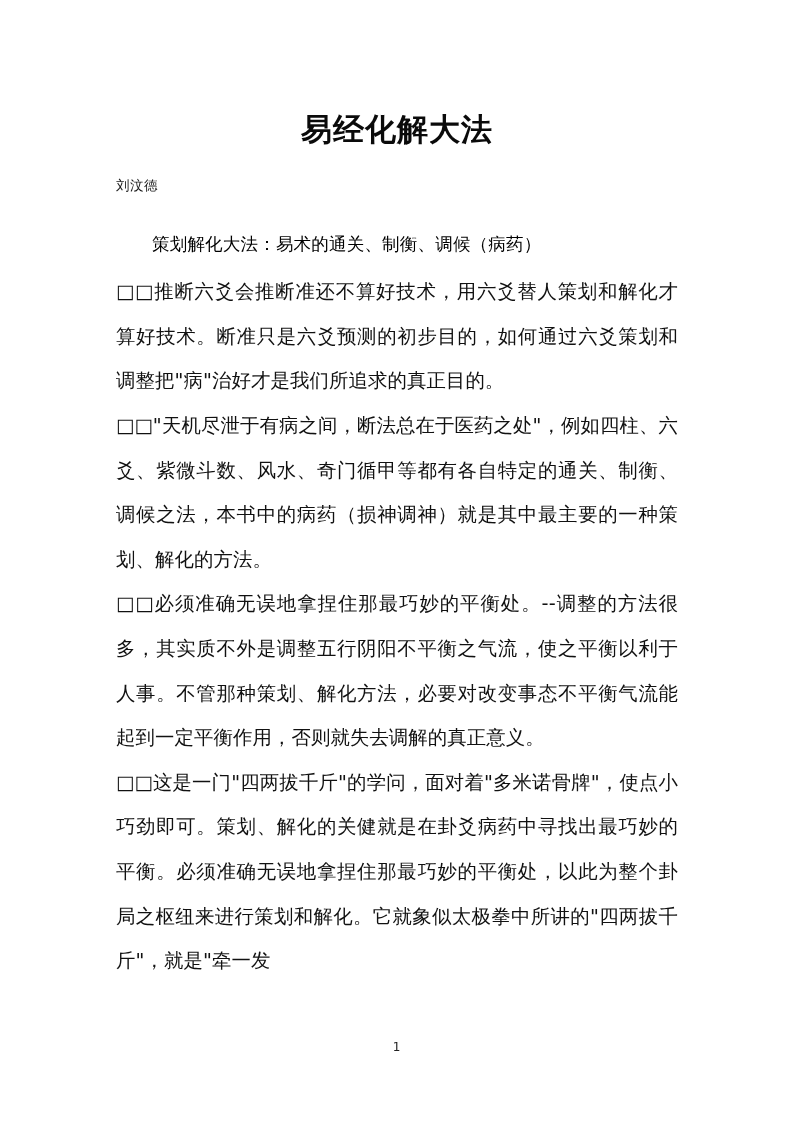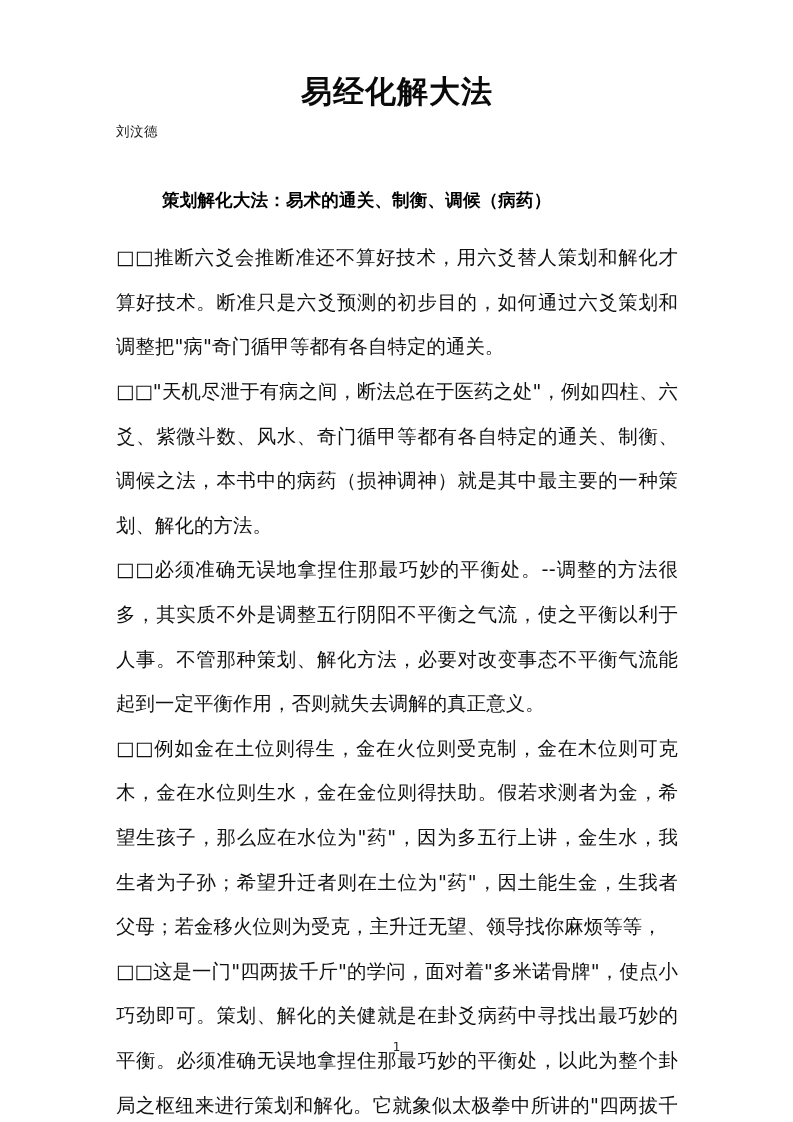--- a/index.html
+++ b/index.html
@@ -23,38 +23,38 @@
     position: absolute;
     left: 116px;
     top: 0;
     width: 562px;
   }
   .doc-title {
     font-size: 31px;
     font-weight: bold;
     text-align: center;
     letter-spacing: 1px;
-    margin: 0;
-    padding-top: 72px;
+    margin: 16px;
+    padding-top: 94px;
     line-height: 1.25;
     color: #0a0a0a;
   }
   .doc-author {
     font-size: 13.5px;
     font-weight: normal;
     text-align: left;
     margin: 0;
     padding-top: 12px;
     letter-spacing: 0.5px;
     color: #1a1a1a;
   }
   .section-heading {
     font-size: 17.5px;
-    font-weight: bold;
-    margin: 10px;
+    font-weight: normal;
+    margin: 0;
     padding-top: 37px;
     padding-left: 36px;
     letter-spacing: 0.2px;
     line-height: 1.4;
     color: #000000;
   }
   .body-para {
     font-size: 19.4px;
     line-height: 44.6px;
     margin: 0;
@@ -82,26 +82,25 @@
 
 <div class="page">
   <div class="content">
 
     <h1 class="doc-title">易经化解大法</h1>
 
     <div class="doc-author">刘汶德</div>
 
     <h2 class="section-heading">策划解化大法：易术的通关、制衡、调候（病药）</h2>
 
-    <p class="body-para first">□□推断六爻会推断准还不算好技术，用六爻替人策划和解化才算好技术。断准只是六爻预测的初步目的，如何通过六爻策划和调整把"病"奇门循甲等都有各自特定的通关。</p>
+    <p class="body-para first">□□推断六爻会推断准还不算好技术，用六爻替人策划和解化才算好技术。断准只是六爻预测的初步目的，如何通过六爻策划和调整把"病"治好才是我们所追求的真正目的。</p>
 
     <p class="body-para">□□"天机尽泄于有病之间，断法总在于医药之处"，例如四柱、六爻、紫微斗数、风水、奇门循甲等都有各自特定的通关、制衡、调候之法，本书中的病药（损神调神）就是其中最主要的一种策划、解化的方法。</p>
 
     <p class="body-para">□□必须准确无误地拿捏住那最巧妙的平衡处。--调整的方法很多，其实质不外是调整五行阴阳不平衡之气流，使之平衡以利于人事。不管那种策划、解化方法，必要对改变事态不平衡气流能起到一定平衡作用，否则就失去调解的真正意义。</p>
 
-    <p class="body-para">□□例如金在土位则得生，金在火位则受克制，金在木位则可克木，金在水位则生水，金在金位则得扶助。假若求测者为金，希望生孩子，那么应在水位为"药"，因为多五行上讲，金生水，我生者为子孙；希望升迁者则在土位为"药"，因土能生金，生我者父母；若金移火位则为受克，主升迁无望、领导找你麻烦等等，</p>
 
     <p class="body-para">□□这是一门"四两拔千斤"的学问，面对着"多米诺骨牌"，使点小巧劲即可。策划、解化的关健就是在卦爻病药中寻找出最巧妙的平衡。必须准确无误地拿捏住那最巧妙的平衡处，以此为整个卦局之枢纽来进行策划和解化。它就象似太极拳中所讲的"四两拔千斤"，就是"牵一发</p>
 
   </div>
 
   <div class="page-number">1</div>
 </div>
 
 </body></html>

